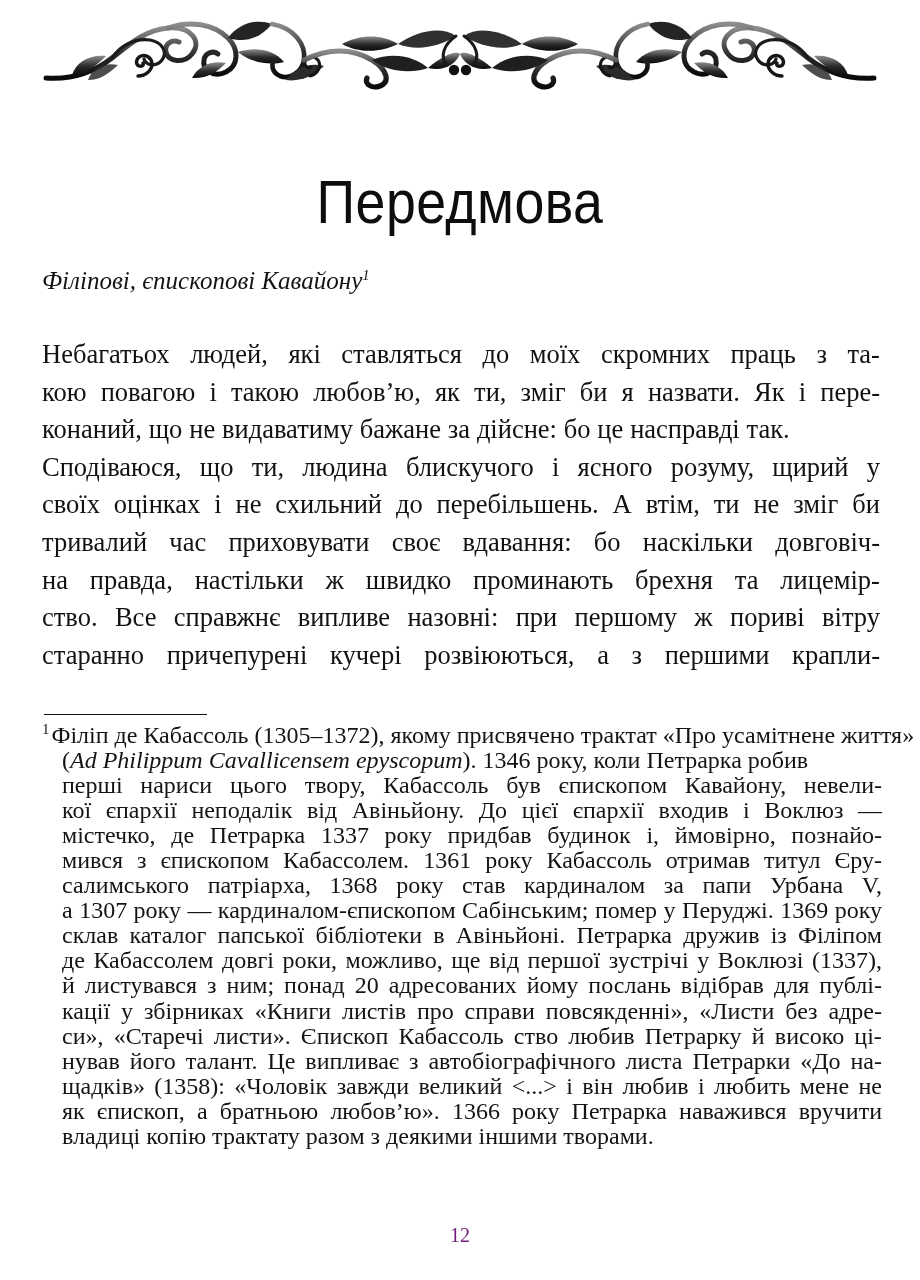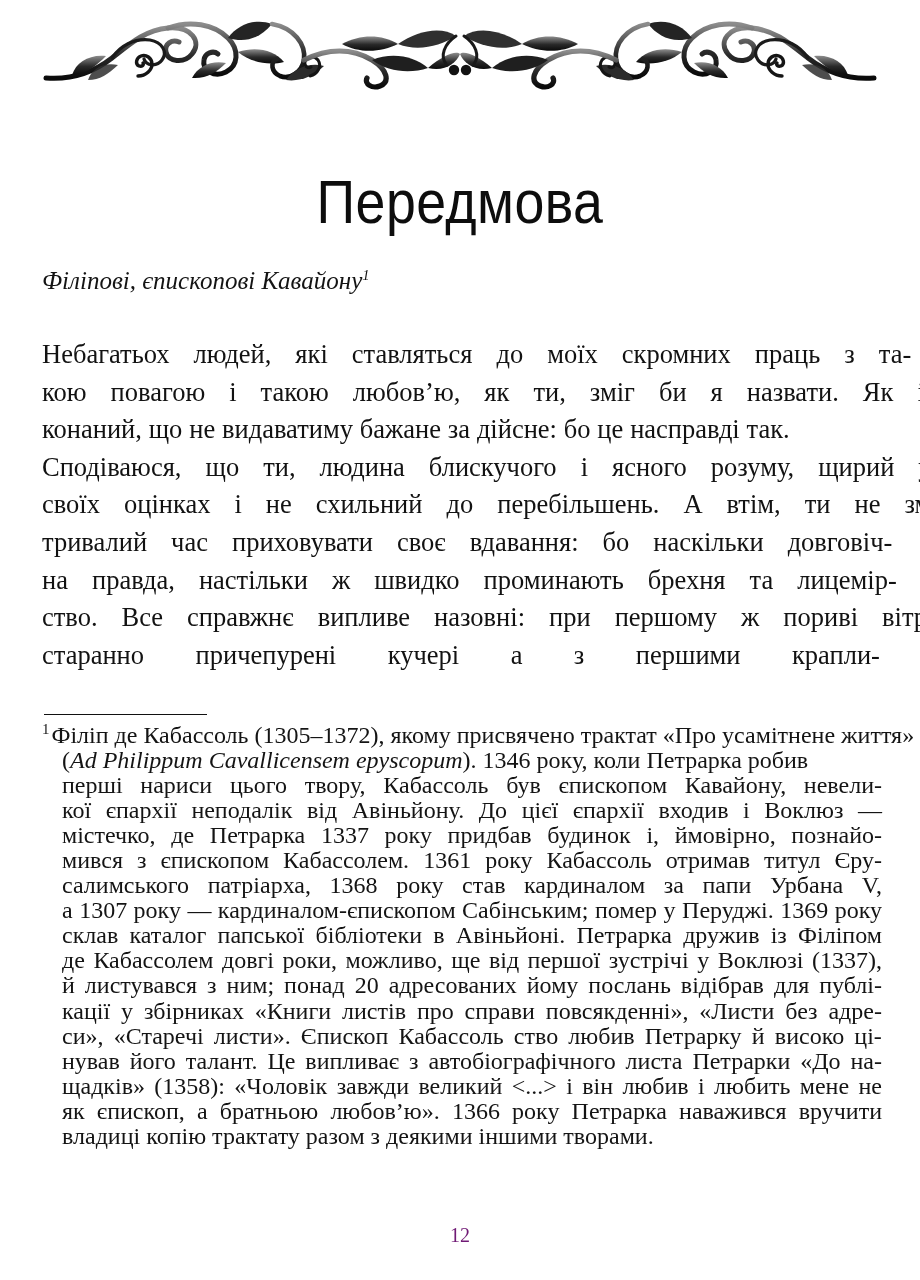--- a/index.html
+++ b/index.html
@@ -75,21 +75,20 @@
     font-size: 26.5px;
     line-height: 37.6px;
     text-align: justify;
     text-align-last: left;
     color: #121212;
     word-spacing: 0.2px;
   }
   .body-text .ln {
     display: block;
     white-space: nowrap;
-    gap: 24px;
   }
   .body-text .ln.just {
     display: flex;
     justify-content: space-between;
     white-space: nowrap;
   }
 
   
   .footnote-rule {
     position: absolute;
@@ -279,20 +278,21 @@
         <span>при</span>
         <span>першому</span>
         <span>ж</span>
         <span>пориві</span>
         <span>вітру</span>
       </span>
     <span class="ln just">
         <span>старанно</span>
         <span>причепурені</span>
         <span>кучері</span>
+        <span>розвіюються,</span>
         <span>а</span>
         <span>з</span>
         <span>першими</span>
         <span>крапли-</span>
       </span>
   </div>
 
   <div class="footnote-rule"></div>
 
   <div class="footnote">

